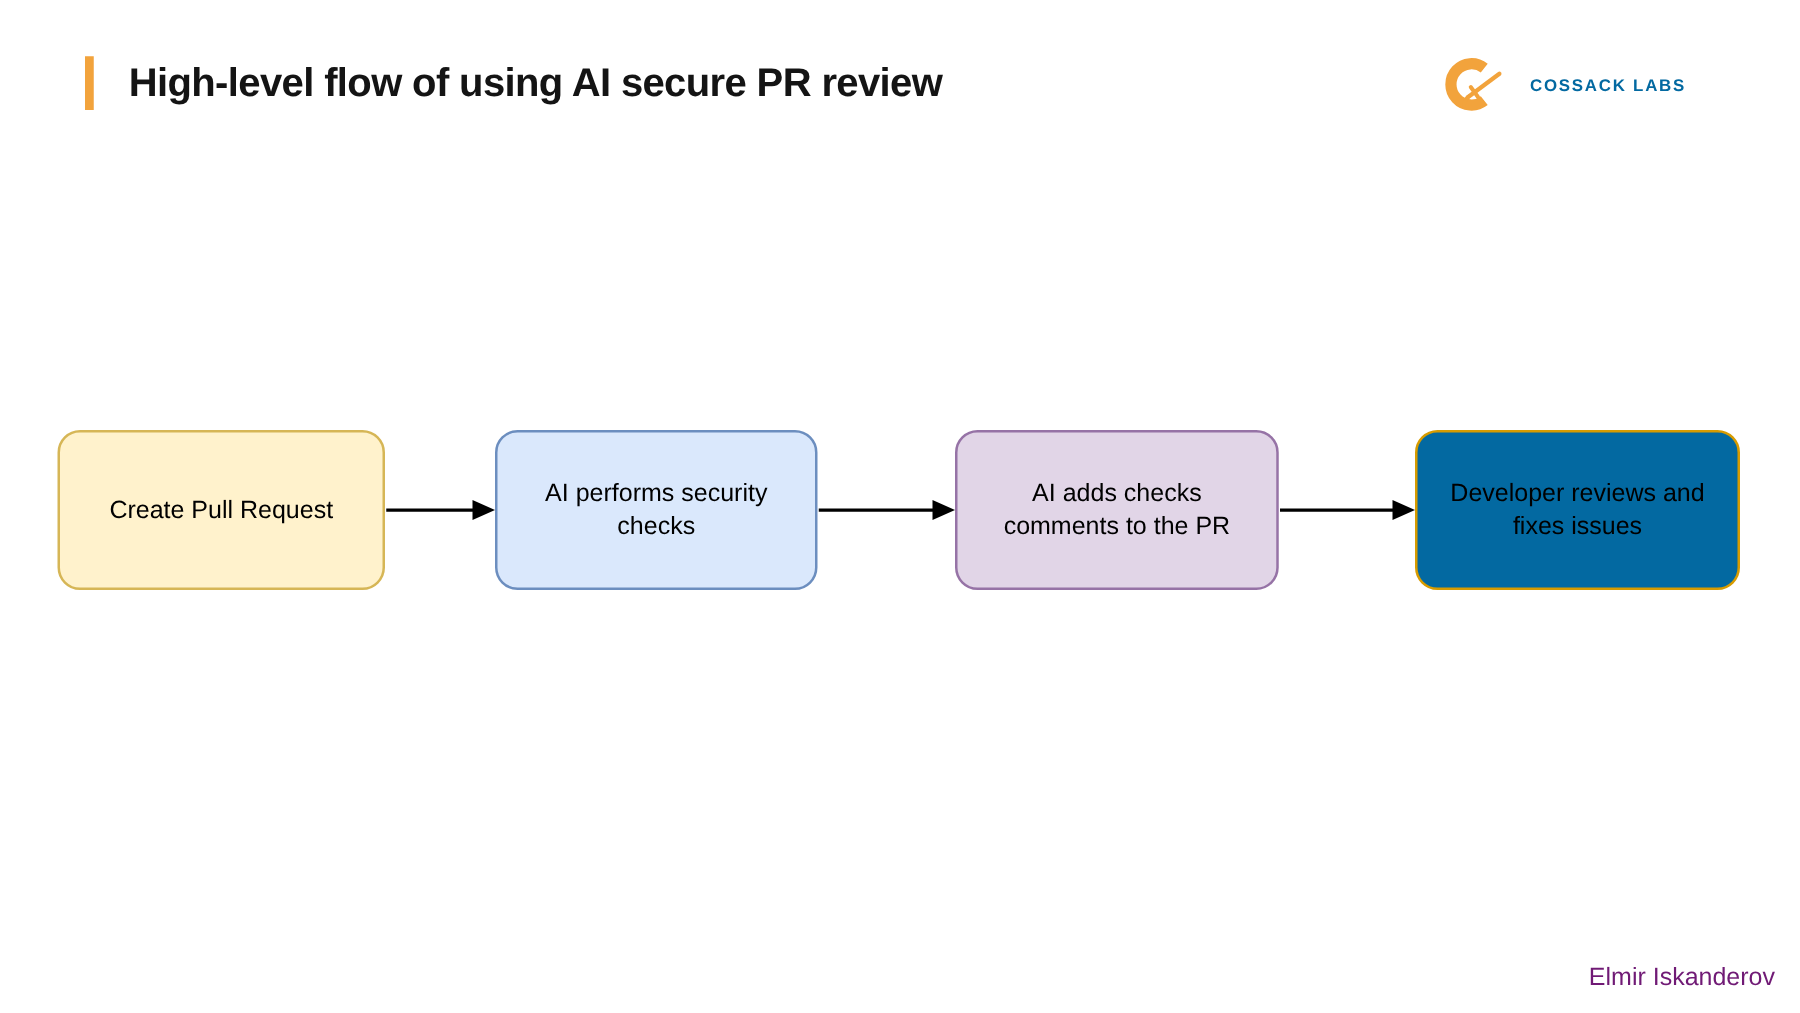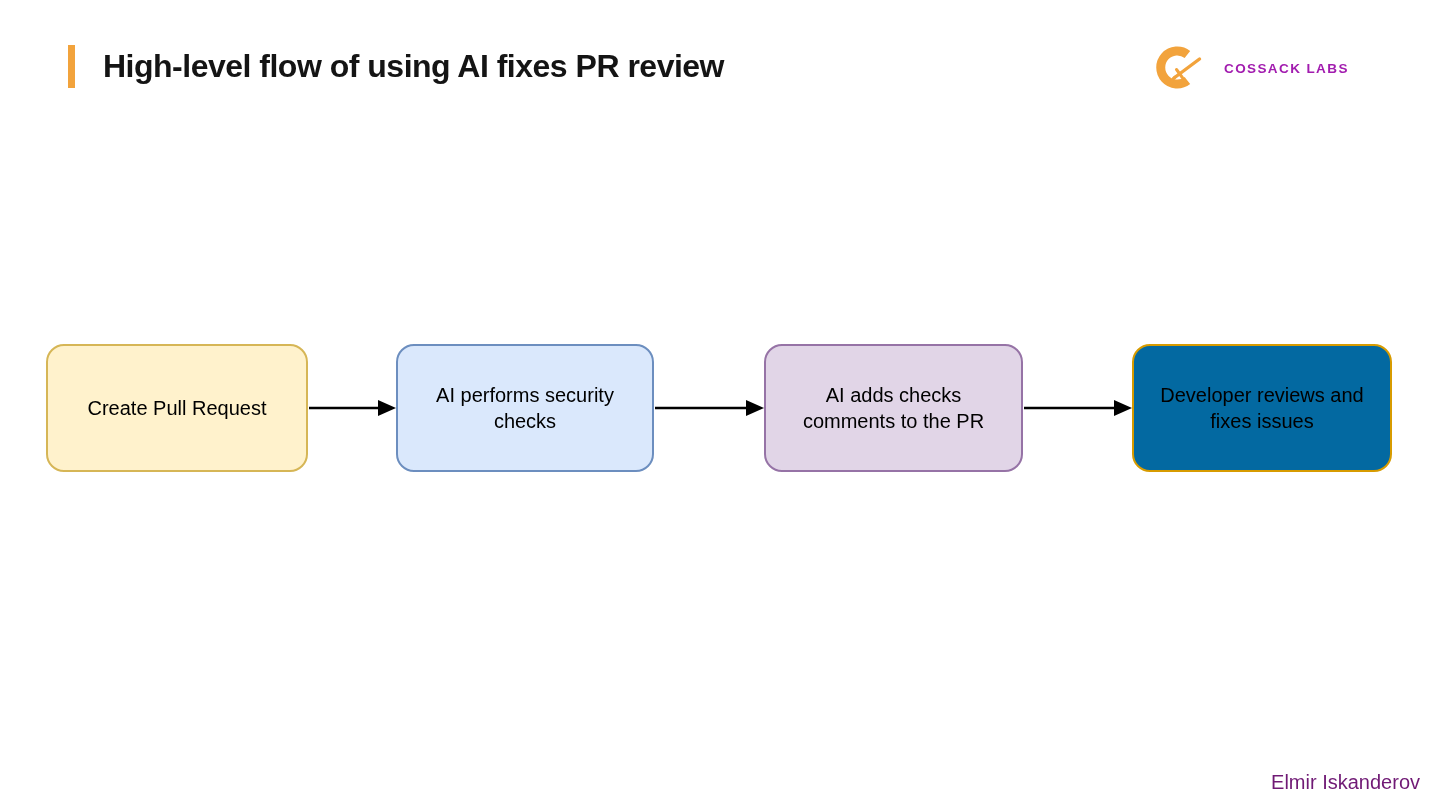--- a/index.html
+++ b/index.html
@@ -50,21 +50,21 @@
   }
   .logo-icon {
     width: 48px;
     height: 52px;
     flex: 0 0 auto;
   }
   .logo-text {
     font-size: 13.5px;
     font-weight: bold;
     letter-spacing: 1.4px;
-    color: #a21caf;
+    color: #0369a1;
     white-space: nowrap;
   }
 
   
   .flow-layer {
     position: absolute;
     left: 0;
     top: 4px;
     width: 1253px;
     height: 810px;
@@ -109,21 +109,21 @@
     color: #701a75;
     white-space: nowrap;
   }
 </style>
 </head>
 <body>
 
 <div class="slide">
 
   <div class="accent-bar"></div>
-  <div class="slide-title">High-level flow of using AI fixes PR review</div>
+  <div class="slide-title">High-level flow of using AI secure PR review</div>
 
   <div class="logo">
     <svg class="logo-icon" viewBox="0 0 48 52">
 
       <path d="M 33.4 38.5 A 16.5 16.5 0 1 1 33.4 12.5" fill="none" stroke="#F2A33C" stroke-width="9" stroke-linecap="butt"></path>
 
       <path d="M 20 36 L 45.5 17" fill="none" stroke="#F2A33C" stroke-width="3.4" stroke-linecap="round"></path>
 
       <path d="M 22.6 27.6 L 28.4 35.6" fill="none" stroke="#F2A33C" stroke-width="3.2" stroke-linecap="round"></path>
 

